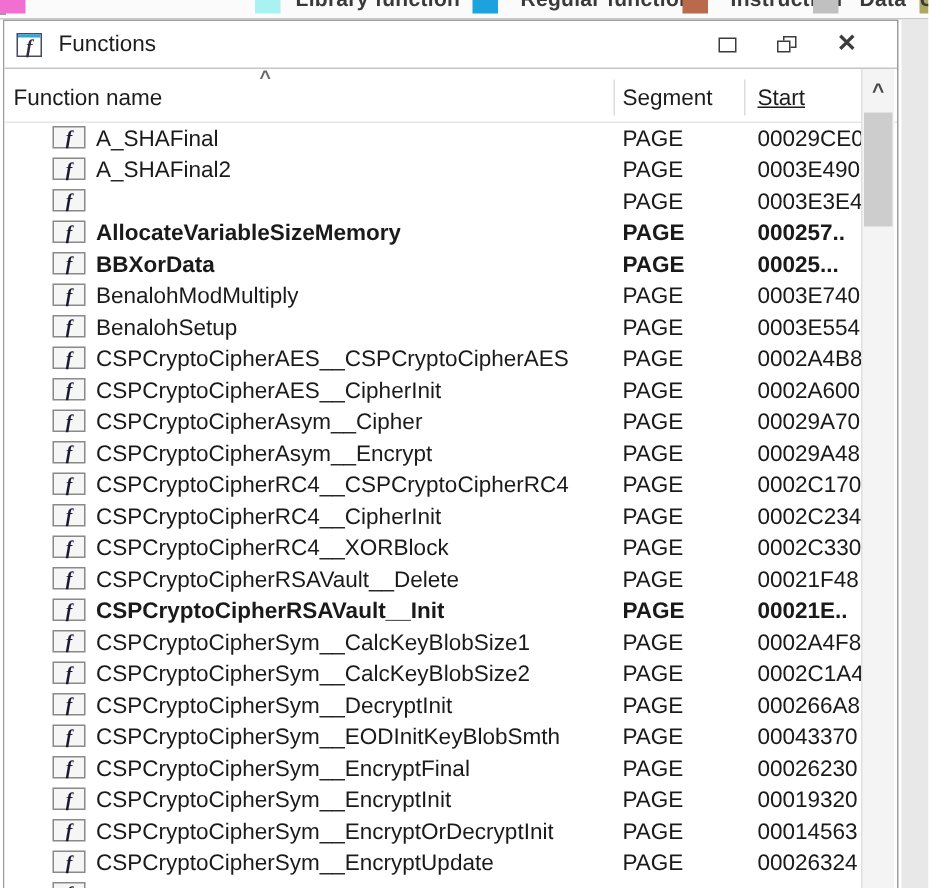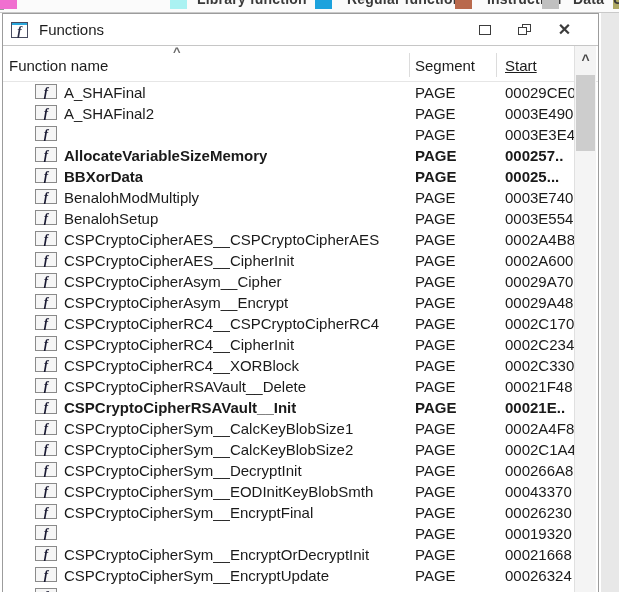--- a/index.html
+++ b/index.html
@@ -384,32 +384,33 @@
     <span class="cell name">CSPCryptoCipherSym__EncryptFinal</span>
     <span class="cell seg">PAGE</span>
     <span class="cell start">00026230</span>
   </div>
 
   <div class="row">
     <span class="ficon">
       <span class="bar"></span>
       <span class="fbox" style="display:block;">f</span>
     </span>
+    <span class="cell name">CSPCryptoCipherSym__EncryptInit</span>
     <span class="cell seg">PAGE</span>
     <span class="cell start">00019320</span>
   </div>
 
   <div class="row">
     <span class="ficon">
       <span class="bar"></span>
       <span class="fbox" style="display:block;">f</span>
     </span>
     <span class="cell name">CSPCryptoCipherSym__EncryptOrDecryptInit</span>
     <span class="cell seg">PAGE</span>
-    <span class="cell start">00021668</span>
+    <span class="cell start">00014563</span>
   </div>
 
   <div class="row">
     <span class="ficon">
       <span class="bar"></span>
       <span class="fbox" style="display:block;">f</span>
     </span>
     <span class="cell name">CSPCryptoCipherSym__EncryptUpdate</span>
     <span class="cell seg">PAGE</span>
     <span class="cell start">00026324</span>

